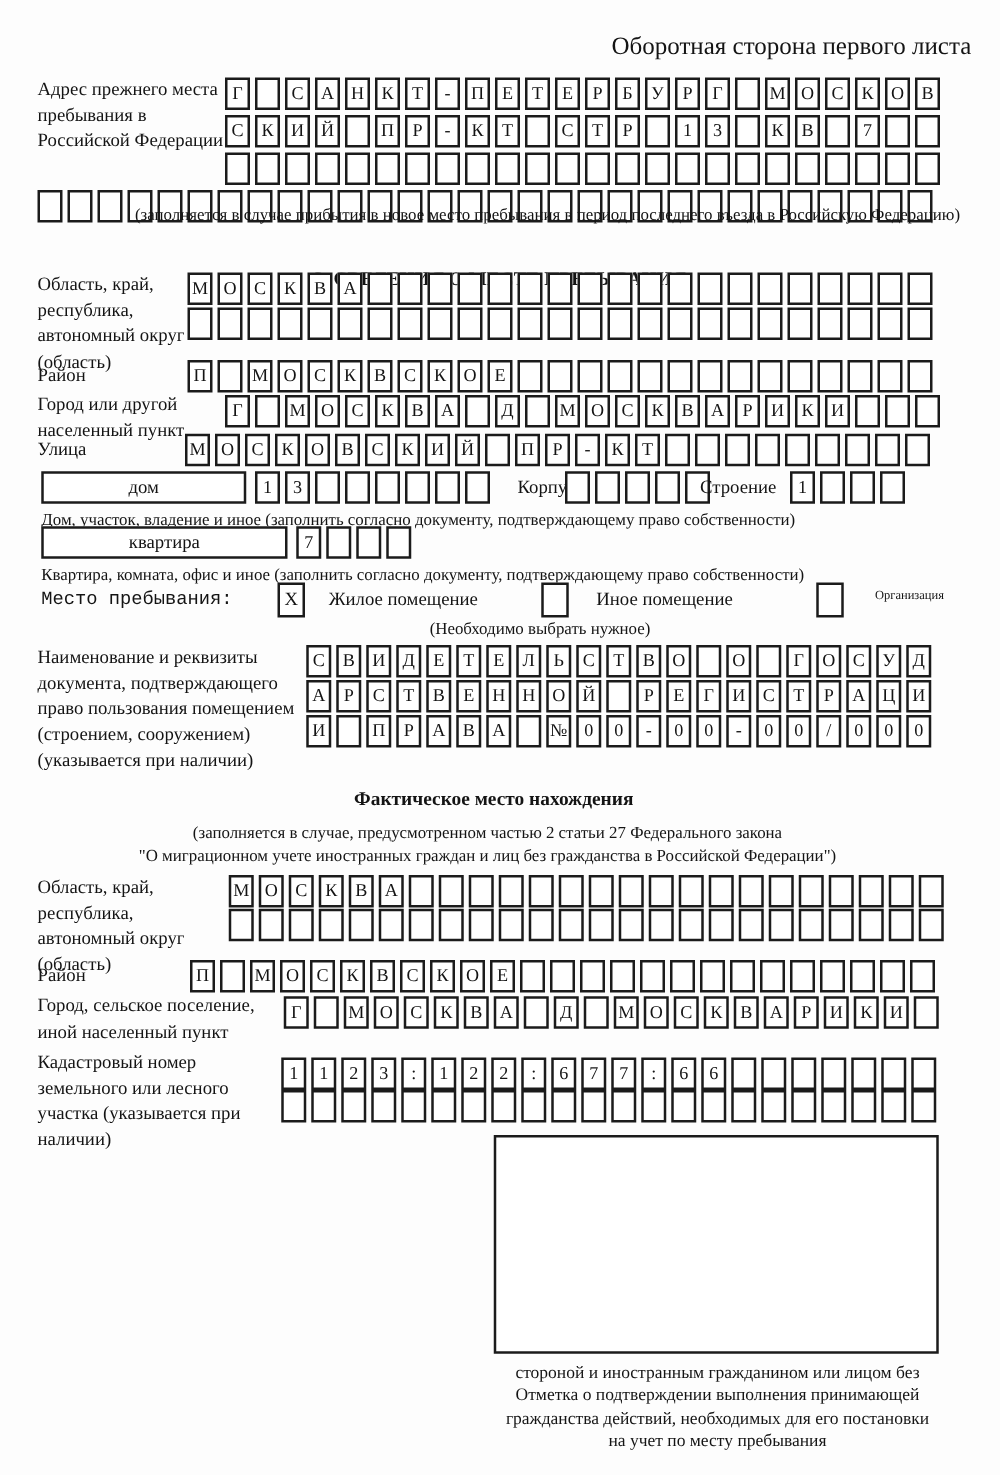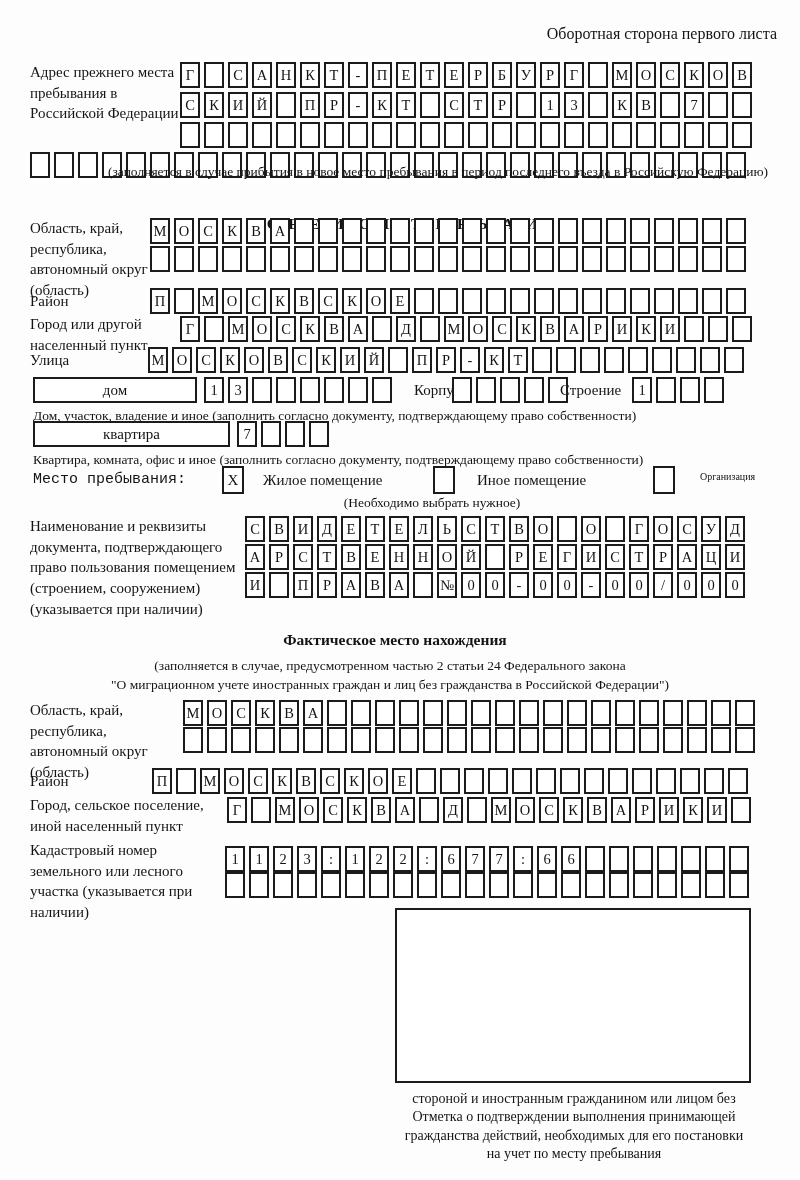--- a/index.html
+++ b/index.html
@@ -24,21 +24,21 @@
   .lbl{position:absolute;font-size:15px;line-height:1.38;}
   .cap{position:absolute;font-size:13.5px;line-height:1.3;}
   .cap.center{text-align:center;}
   .hdr{position:absolute;font-weight:bold;font-size:15.5px;text-align:center;}
   .markbox{position:absolute;box-sizing:border-box;border:2px solid #1b1b1b;background:#fff;}
   .capline{display:block;}
 </style>
 </head>
 <body>
 
-<div class="cap" style="top:24px;right:23px;font-size:16px;">Оборотная сторона первого листа</div>
+<div class="cap" style="top:24px;right:23px;font-size:20px;">Оборотная сторона первого листа</div>
 
 <div class="lbl" style="left:30px;top:62px;width:152px;">Адрес прежнего места пребывания в Российской Федерации</div>
 <div class="row" style="left:180px;top:62px;">
     <div class="cell">Г</div>
     <div class="cell"></div>
     <div class="cell">С</div>
     <div class="cell">А</div>
     <div class="cell">Н</div>
     <div class="cell">К</div>
     <div class="cell">Т</div>
@@ -401,21 +401,21 @@
     <div class="cell">-</div>
     <div class="cell">0</div>
     <div class="cell">0</div>
     <div class="cell">/</div>
     <div class="cell">0</div>
     <div class="cell">0</div>
     <div class="cell">0</div>
   </div>
 
 <div class="hdr" style="left:0;top:631px;width:790px;">Фактическое место нахождения</div>
-<div class="cap center" style="left:0;top:657px;width:780px;">(заполняется в случае, предусмотренном частью 2 статьи 24 Федерального закона</div>
+<div class="cap center" style="left:0;top:657px;width:780px;">(заполняется в случае, предусмотренном частью 2 статьи 27 Федерального закона</div>
 <div class="cap center" style="left:0;top:676px;width:780px;">"О миграционном учете иностранных граждан и лиц без гражданства в Российской Федерации")</div>
 
 <div class="lbl" style="left:30px;top:700px;width:154px;">Область, край, республика, автономный округ (область)</div>
 <div class="row" style="left:183px;top:700px;">
     <div class="cell">М</div>
     <div class="cell">О</div>
     <div class="cell">С</div>
     <div class="cell">К</div>
     <div class="cell">В</div>
     <div class="cell">А</div>

